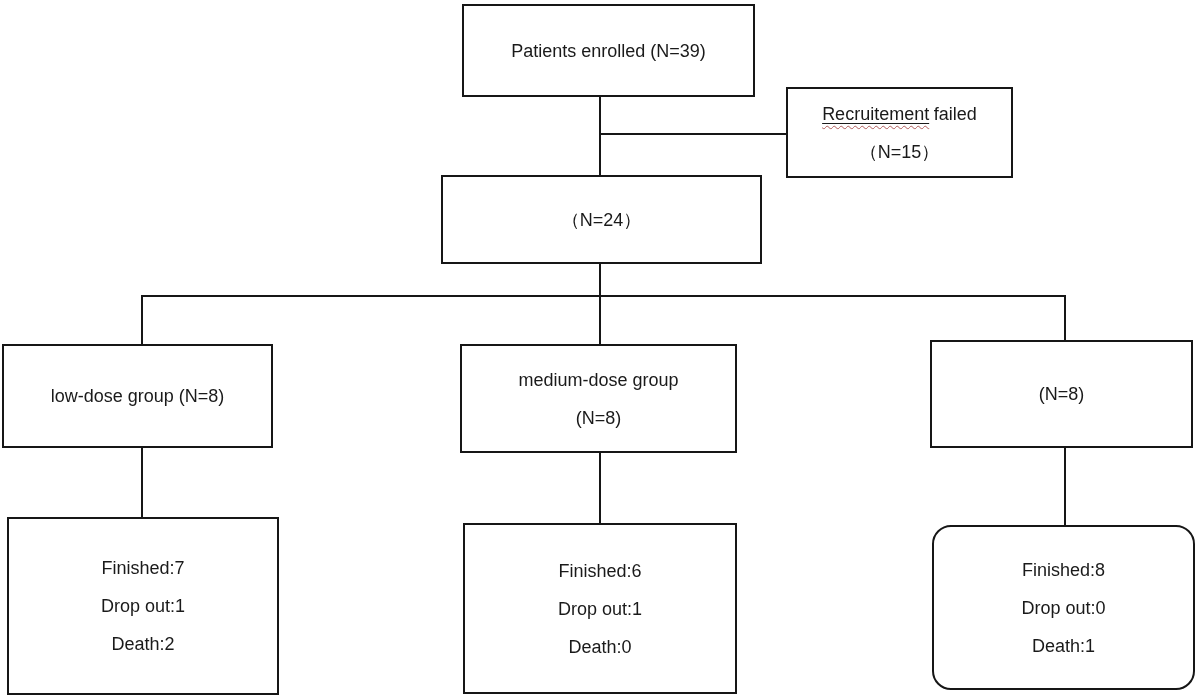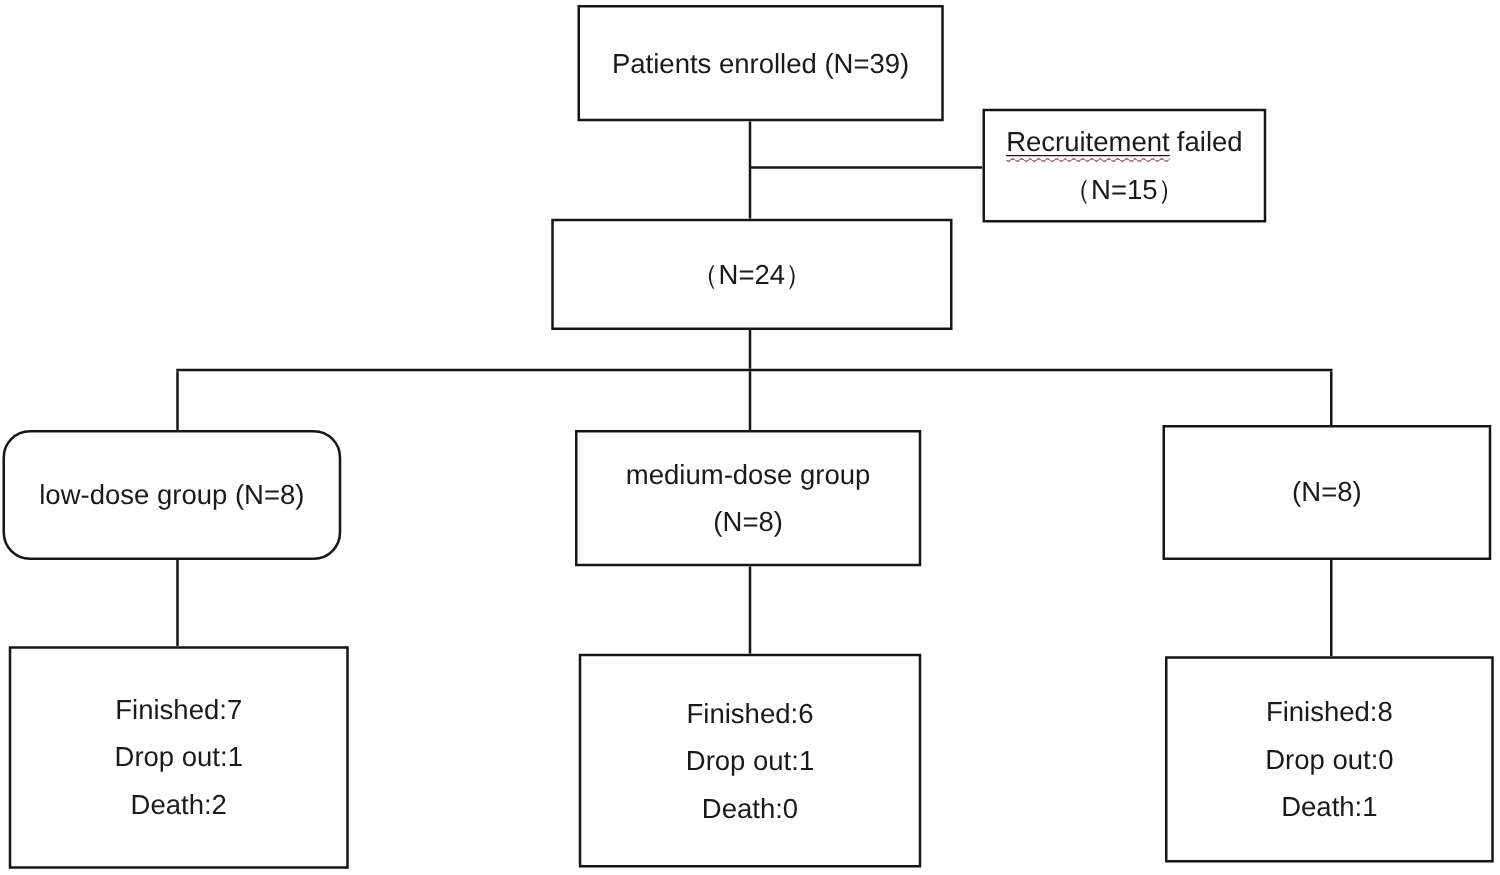--- a/index.html
+++ b/index.html
@@ -19,21 +19,21 @@
   .node {
     position: absolute;
     box-sizing: border-box;
     border: 2px solid #161616;
     background: #ffffff;
     display: flex;
     flex-direction: column;
     align-items: center;
     justify-content: center;
     text-align: center;
-    font-size: 22px;
+    font-size: 18px;
   }
   .tline {
     line-height: 38px;
     white-space: nowrap;
   }
   .vline, .hline {
     position: absolute;
     background: #161616;
   }
   .vline { width: 2px; }
@@ -77,21 +77,21 @@
     <div class="tline">
       <span class="uline"><span class="squig">Recruitement</span></span><span class="word-gap">failed</span>
     </div>
     <div class="tline">（N=15）</div>
   </div>
 
   <div class="node" style="left:441px; top:175px; width:321px; height:89px;">
     <div class="tline">（N=24）</div>
   </div>
 
-  <div class="node" style="left:2px; top:344px; width:271px; height:104px;border-radius:22px;">
+  <div class="node" style="left:2px; top:344px; width:271px; height:104px;">
     <div class="tline">low-dose group (N=8)</div>
   </div>
 
   <div class="node" style="left:460px; top:344px; width:277px; height:109px;">
     <div class="tline">medium-dose group</div>
     <div class="tline">(N=8)</div>
   </div>
 
   <div class="node" style="left:930px; top:340px; width:263px; height:108px;">
     <div class="tline">(N=8)</div>
@@ -102,19 +102,19 @@
     <div class="tline">Drop out:1</div>
     <div class="tline">Death:2</div>
   </div>
 
   <div class="node" style="left:463px; top:523px; width:274px; height:171px;">
     <div class="tline">Finished:6</div>
     <div class="tline">Drop out:1</div>
     <div class="tline">Death:0</div>
   </div>
 
-  <div class="node" style="left:932px; top:525px; width:263px; height:165px;">
+  <div class="node" style="left:932px; top:525px; width:263px; height:165px;border-radius:19px;">
     <div class="tline">Finished:8</div>
     <div class="tline">Drop out:0</div>
     <div class="tline">Death:1</div>
   </div>
 
 </div>
 
 </body></html>

